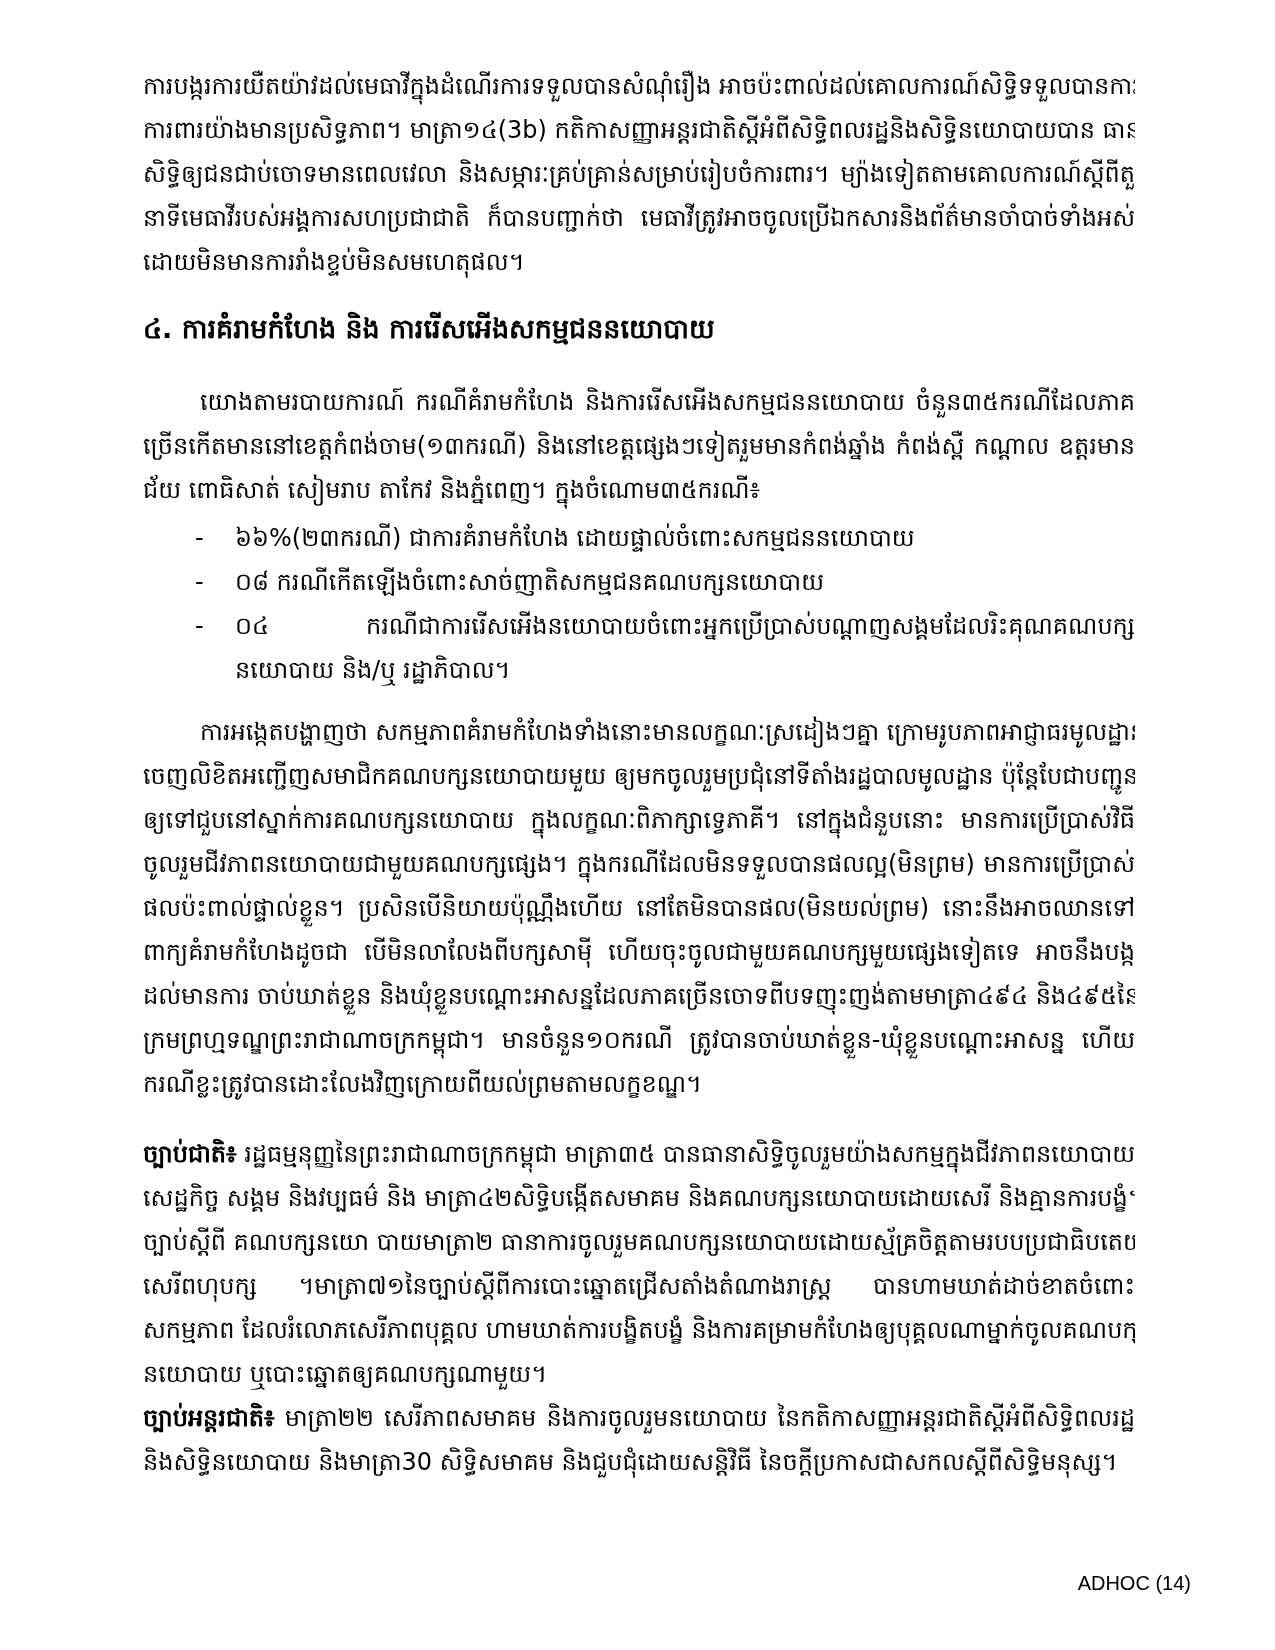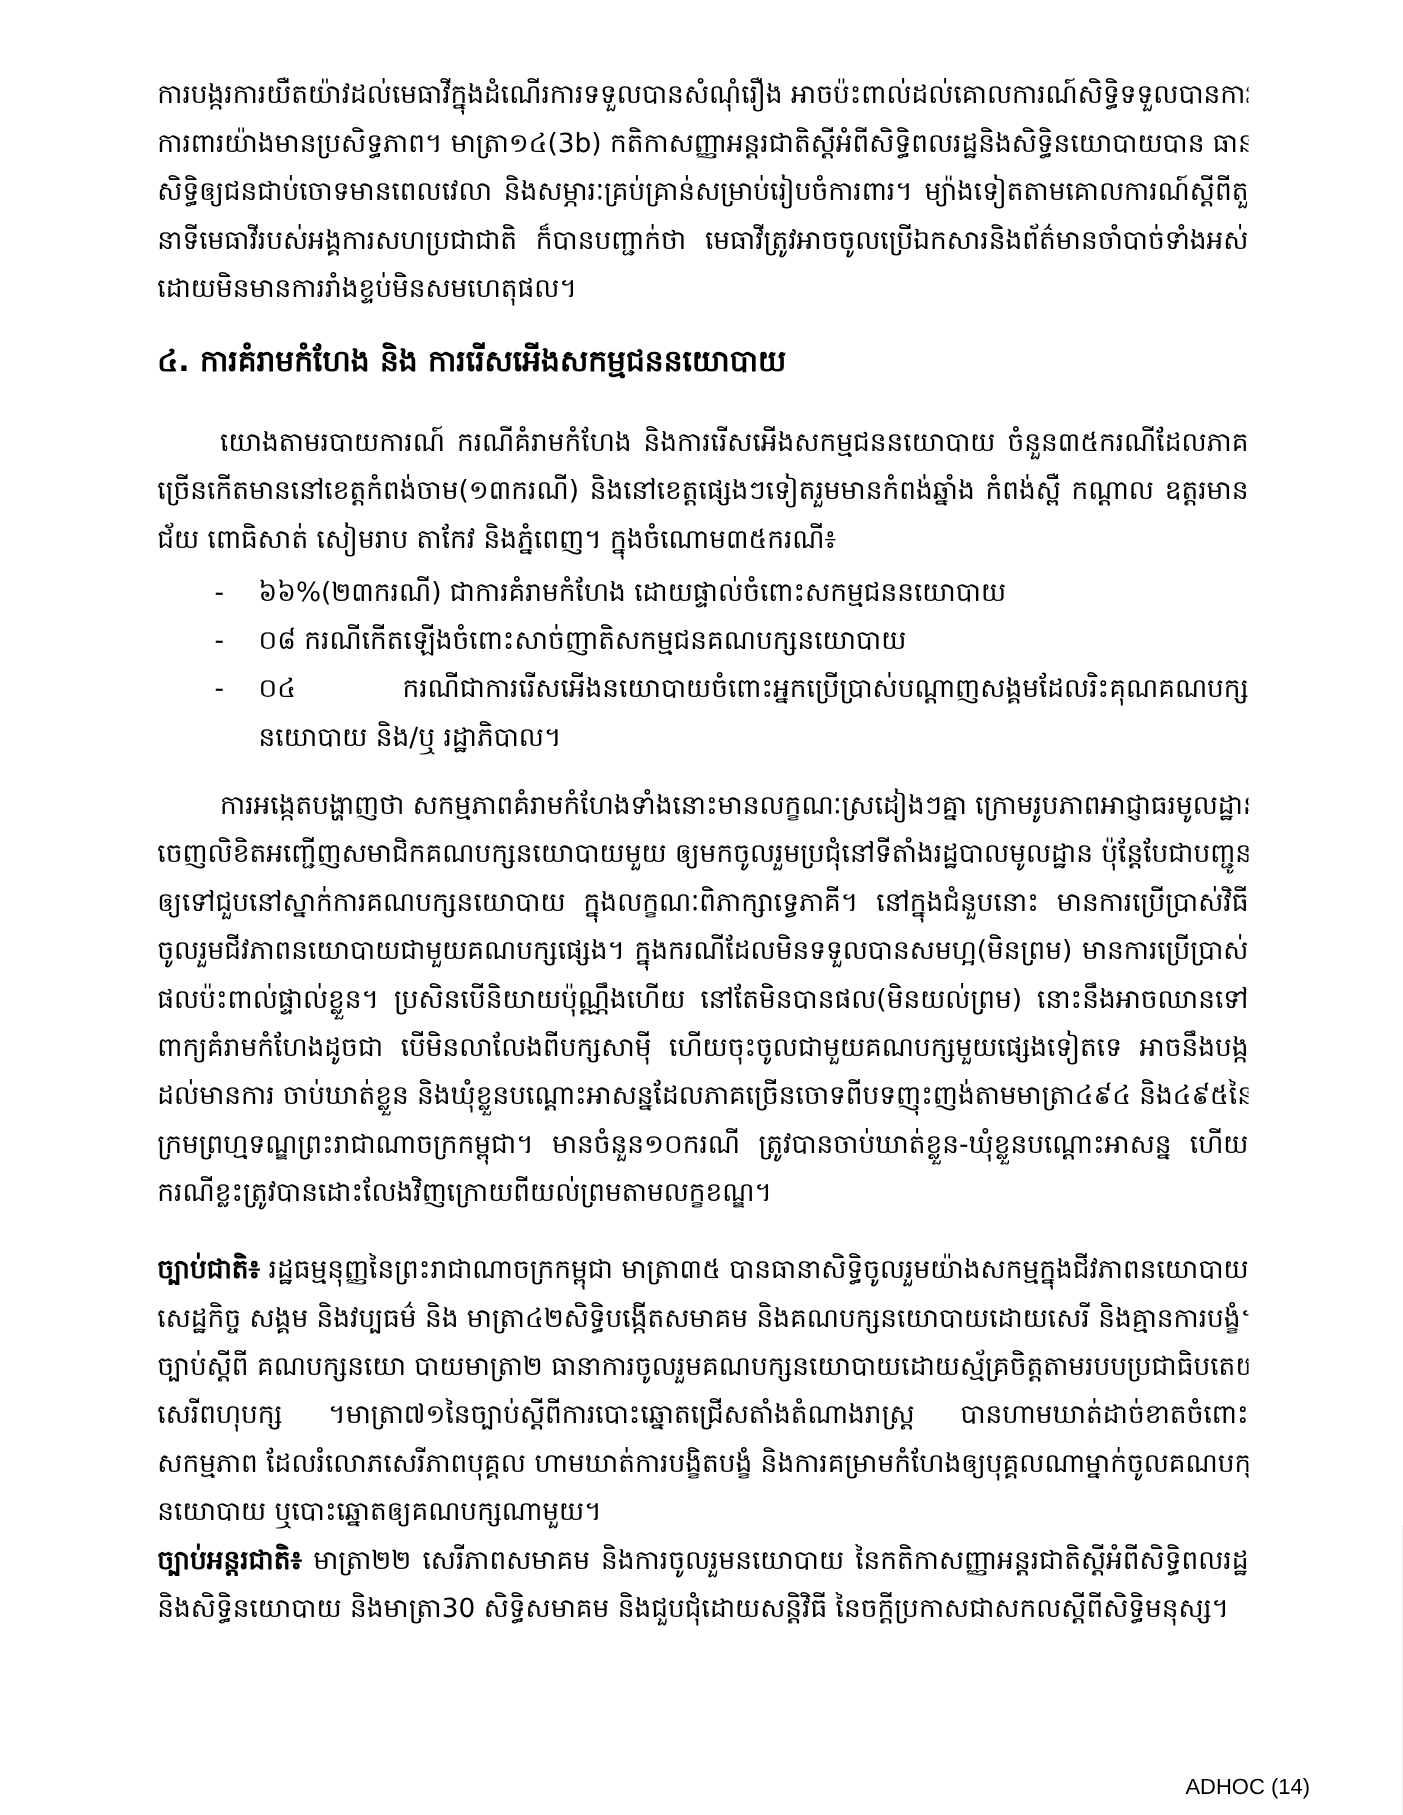--- a/index.html
+++ b/index.html
@@ -50,21 +50,21 @@
     line-height:44px;
     height:44px;
   }
   .bullet-content{flex:1 1 auto;min-width:0;}
   .para-investigation{margin-top:18px;}
   .para-national-law{margin-top:26px;}
   .para-international-law{margin-top:0;}
   .blabel{font-weight:bold;}
   .page-footer{
     position:absolute;
-    top:1612px;
+    top:1570px;
     left:0;right:84px;
     text-align:right;
     font-family:"Liberation Sans", sans-serif;
     font-size:20px;
     line-height:26px;
     color:#000000;
   }
 </style>
 </head>
 <body>
@@ -107,21 +107,21 @@
             <div class="tline just">០៤ ករណីជាការរើសអើងនយោបាយចំពោះអ្នកប្រើប្រាស់បណ្ដាញសង្គមដែលរិះគុណគណបក្ស</div>
             <div class="tline">នយោបាយ និង/ឬ រដ្ឋាភិបាល។</div>
           </div>
       </div>
     </div>
 
     <div class="para para-investigation">
         <div class="tline just indent">ការអង្កេតបង្ហាញថា សកម្មភាពគំរាមកំហែងទាំងនោះមានលក្ខណៈស្រដៀងៗគ្នា ក្រោមរូបភាពអាជ្ញាធរមូលដ្ឋាន</div>
         <div class="tline just">ចេញលិខិតអញ្ជើញសមាជិកគណបក្សនយោបាយមួយ ឲ្យមកចូលរួមប្រជុំនៅទីតាំងរដ្ឋបាលមូលដ្ឋាន ប៉ុន្តែបែជាបញ្ជូន</div>
         <div class="tline just">ឲ្យទៅជួបនៅស្នាក់ការគណបក្សនយោបាយ ក្នុងលក្ខណៈពិភាក្សាទ្វេភាគី។ នៅក្នុងជំនួបនោះ មានការប្រើប្រាស់វិធី</div>
-        <div class="tline just">ចូលរួមជីវភាពនយោបាយជាមួយគណបក្សផ្សេង។ ក្នុងករណីដែលមិនទទួលបានសមហ្អ(មិនព្រម) មានការប្រើប្រាស់</div>
+        <div class="tline just">ចូលរួមជីវភាពនយោបាយជាមួយគណបក្សផ្សេង។ ក្នុងករណីដែលមិនទទួលបានផលល្អ(មិនព្រម) មានការប្រើប្រាស់</div>
         <div class="tline just">ផលប៉ះពាល់ផ្ទាល់ខ្លួន។ ប្រសិនបើនិយាយប៉ុណ្ណឹងហើយ នៅតែមិនបានផល(មិនយល់ព្រម) នោះនឹងអាចឈានទៅ</div>
         <div class="tline just">ពាក្យគំរាមកំហែងដូចជា បើមិនលាលែងពីបក្សសាម៉ី ហើយចុះចូលជាមួយគណបក្សមួយផ្សេងទៀតទេ អាចនឹងបង្ក</div>
         <div class="tline just">ដល់មានការ ចាប់ឃាត់ខ្លួន និងឃុំខ្លួនបណ្ដោះអាសន្នដែលភាគច្រើនចោទពីបទញុះញង់តាមមាត្រា៤៩៤ និង៤៩៥នៃ</div>
         <div class="tline just">ក្រមព្រហ្មទណ្ឌព្រះរាជាណាចក្រកម្ពុជា។ មានចំនួន១០ករណី ត្រូវបានចាប់ឃាត់ខ្លួន-ឃុំខ្លួនបណ្ដោះអាសន្ន ហើយ</div>
         <div class="tline">ករណីខ្លះត្រូវបានដោះលែងវិញក្រោយពីយល់ព្រមតាមលក្ខខណ្ឌ។</div>
       </div>
 
     <div class="para para-national-law">
       <div class="tline just">
         <span class="blabel">ច្បាប់ជាតិ៖</span><span> រដ្ឋធម្មនុញ្ញនៃព្រះរាជាណាចក្រកម្ពុជា មាត្រា៣៥ បានធានាសិទ្ធិចូលរួមយ៉ាងសកម្មក្នុងជីវភាពនយោបាយ</span>

